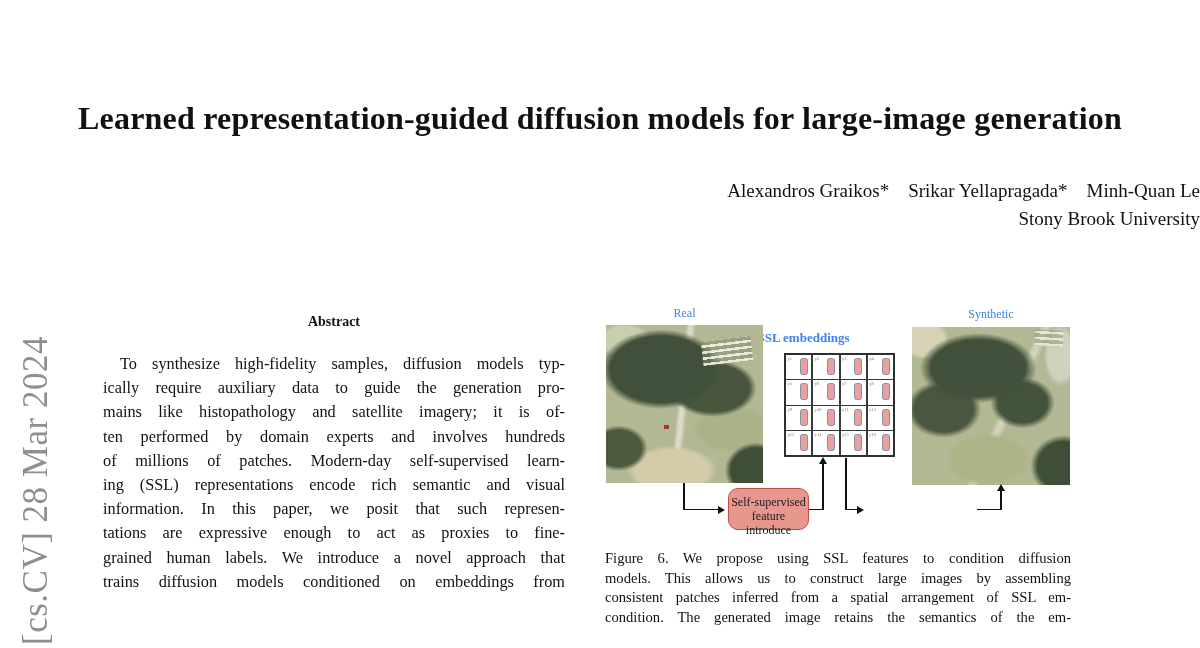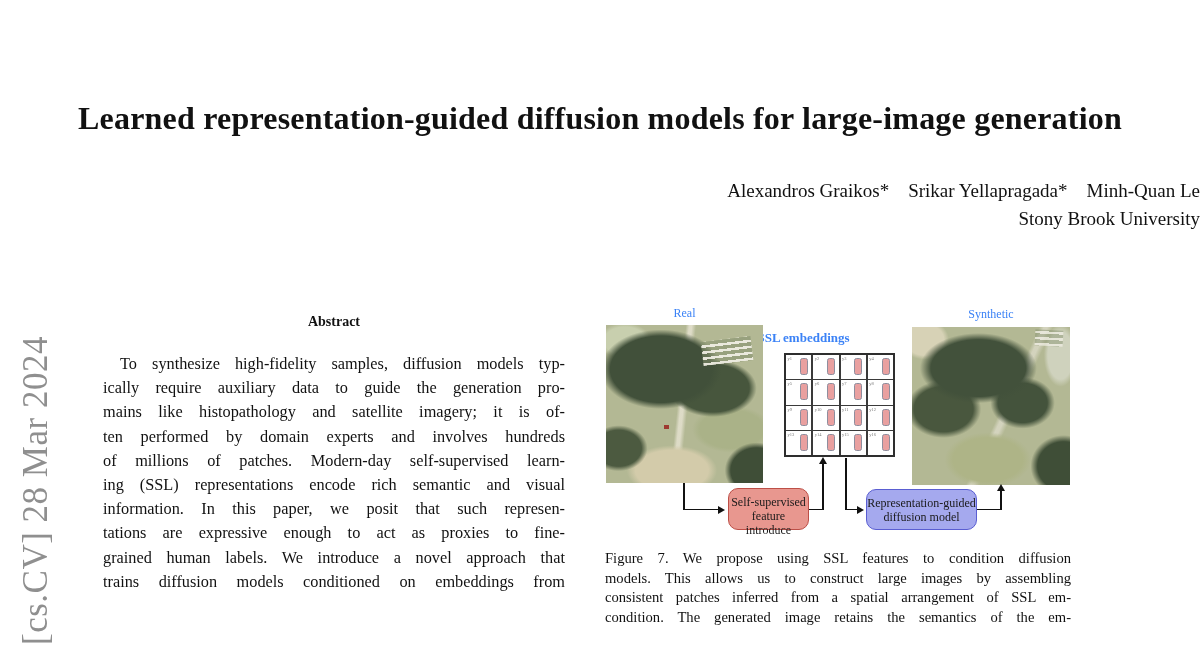--- a/index.html
+++ b/index.html
@@ -143,24 +143,20 @@
 
   <div class="sat-img sat-synth" style="left:912px;top:327px;width:158px;height:158px;">
     <div class="sat-layer"></div>
     <div class="buildings small"></div>
   </div>
 
   <div class="flow-box" id="extractor-box">
     <div>Self-supervised</div>
     <div>feature introduce</div>
   </div>
-  <div class="flow-box" id="diffusion-box">
-    <div>Representation-guided</div>
-    <div>diffusion model</div>
-  </div>
 
   <div>
     <div class="vline" style="left:683px;top:483px;height:27px;"></div>
     <div class="hline" style="left:683px;top:508.5px;width:36px;"></div>
     <div class="head-right" style="left:718px;top:505.5px;"></div>
   </div>
   <div>
     <div class="hline" style="left:809px;top:508.5px;width:15px;"></div>
     <div class="vline" style="left:822px;top:463px;height:47px;"></div>
     <div class="head-up" style="left:819px;top:457px;"></div>
@@ -170,19 +166,19 @@
     <div class="hline" style="left:845px;top:508.5px;width:14px;"></div>
     <div class="head-right" style="left:857px;top:505.5px;"></div>
   </div>
   <div>
     <div class="hline" style="left:977px;top:508.5px;width:24px;"></div>
     <div class="vline" style="left:1000px;top:490px;height:20px;"></div>
     <div class="head-up" style="left:997px;top:484px;"></div>
   </div>
 
   <div id="caption">
-      <div class="cap-line">Figure 7.  We propose using SSL features to condition diffusion</div>
+      <div class="cap-line">Figure 6.  We propose using SSL features to condition diffusion</div>
       <div class="cap-line">models.  This allows us to construct large images by assembling</div>
       <div class="cap-line">consistent patches inferred from a spatial arrangement of SSL em-</div>
       <div class="cap-line">condition.  The generated image retains the semantics of the em-</div>
     </div>
 
 </div>
 
 </body></html>

